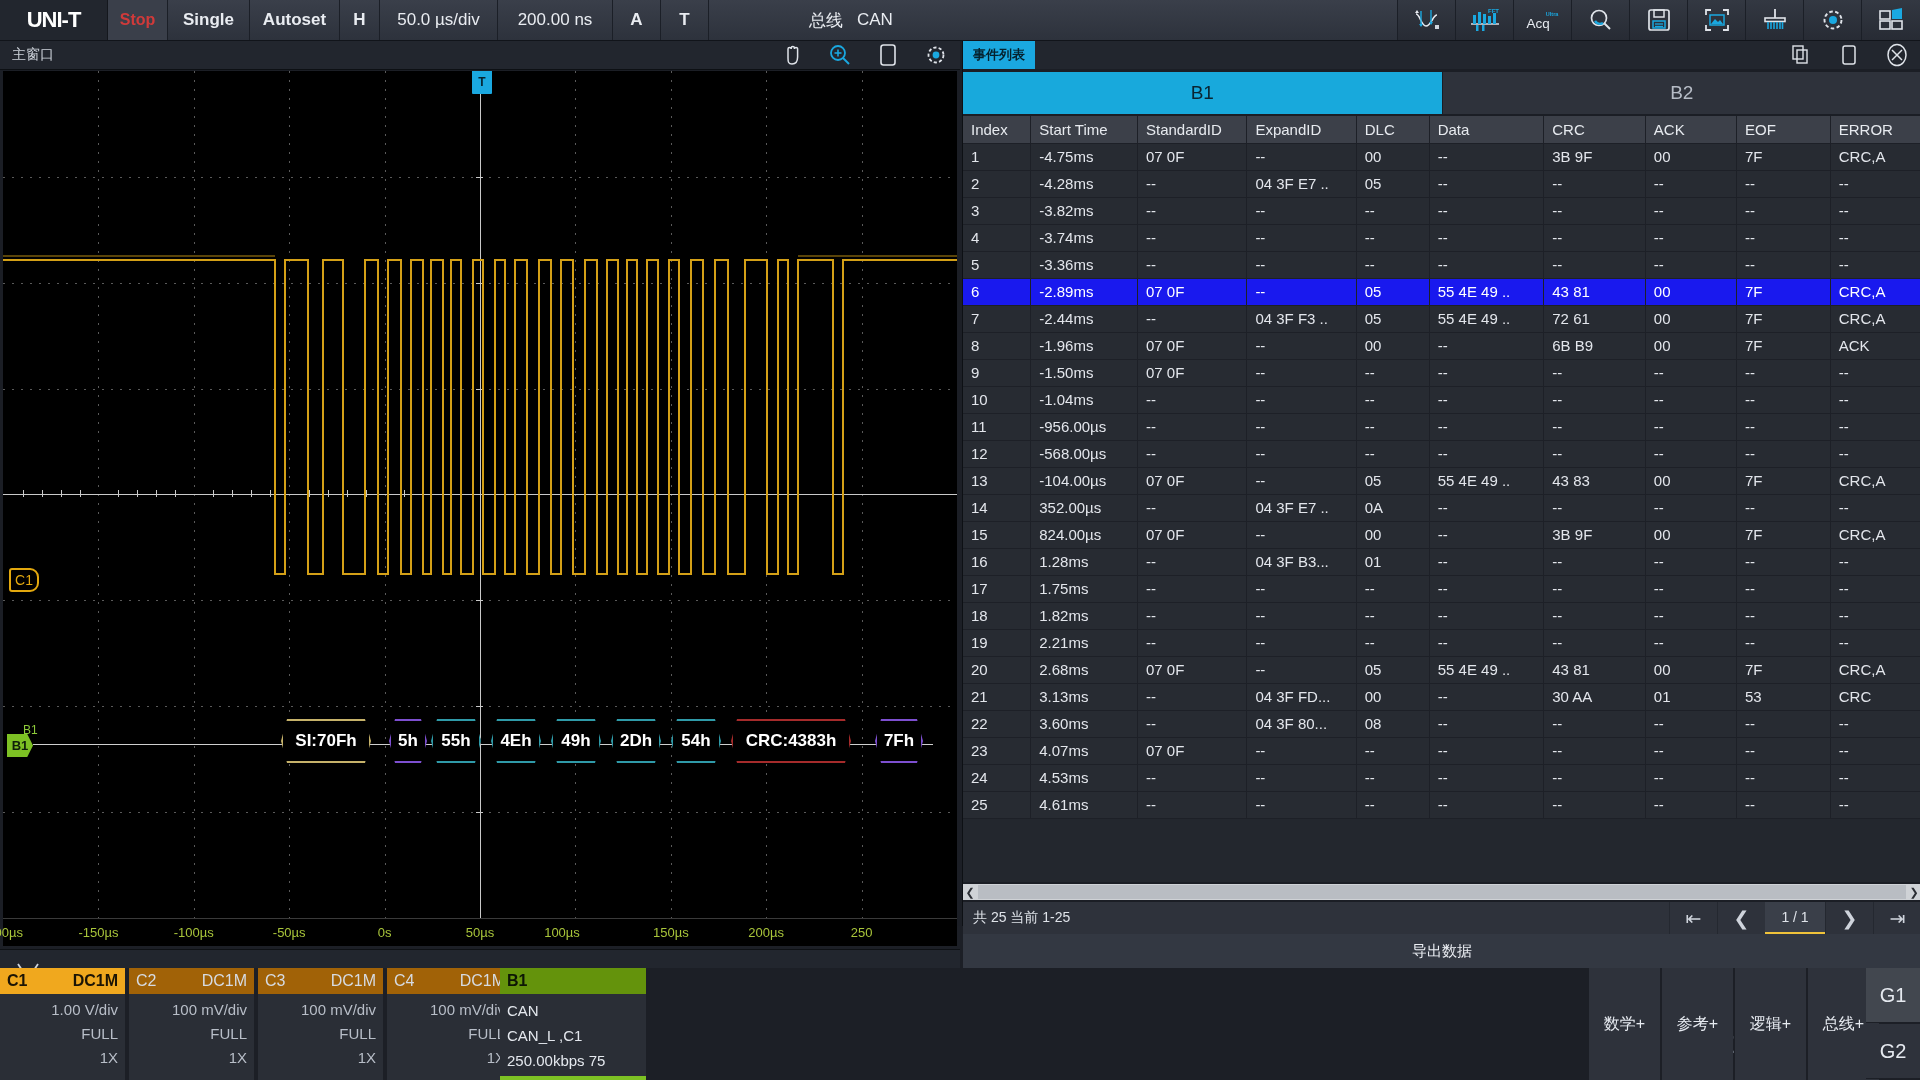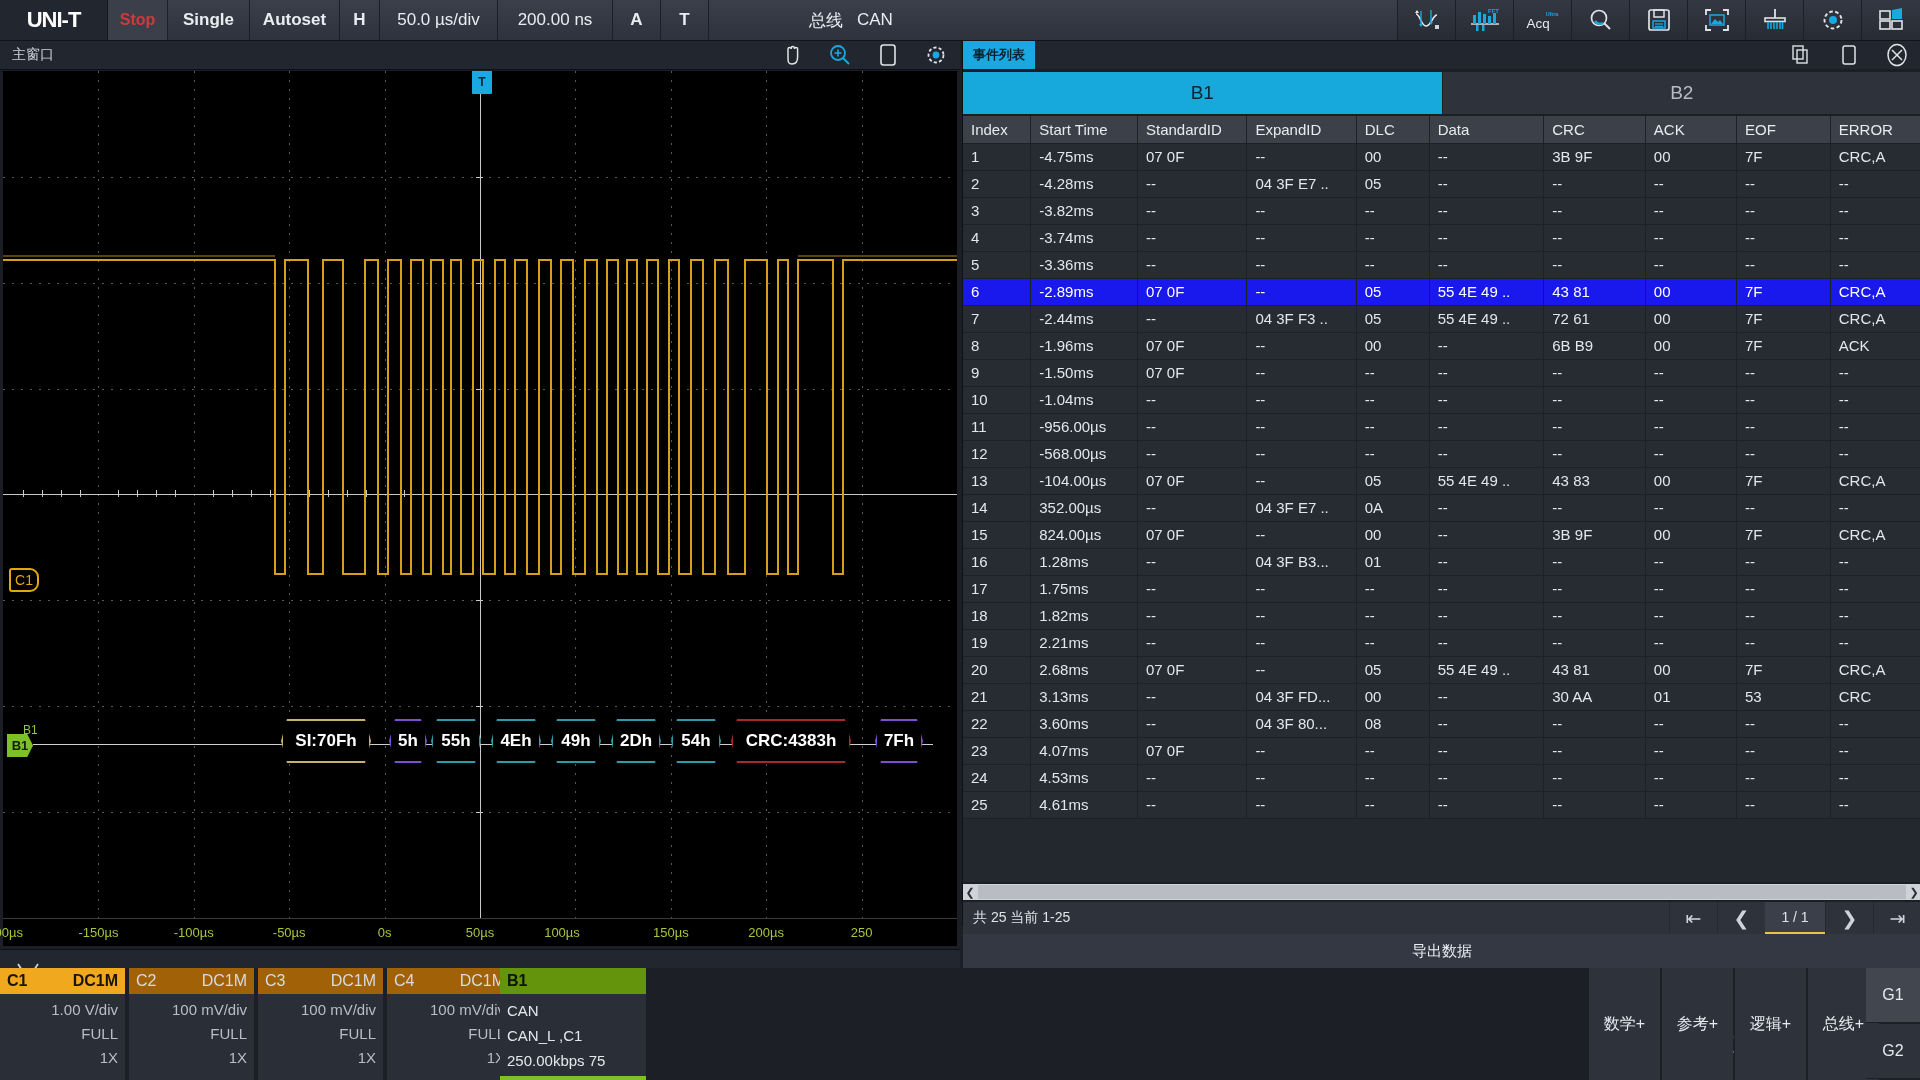--- a/index.html
+++ b/index.html
@@ -177,21 +177,21 @@
   #busblk-underline { position:absolute; left:500px; top:108px; width:146px; height:4px; background:#7dc124; }
 
   .rbtn { position:absolute; top:0; width:72px; height:112px; background:#2e323b;
           border-left:1px solid #1c1f26; display:flex; align-items:center;
           justify-content:center; font-size:16px; color:#e6eaf0; }
   #rb1 { left:1588px; } #rb2 { left:1661px; } #rb3 { left:1734px; } #rb4 { left:1807px; }
   #timestamp { position:absolute; left:1580px; top:52px; width:340px; height:46px;
                color:#5e646e; font-size:30px; display:flex; align-items:center; justify-content:center;
                pointer-events:none; }
   .gbtn { position:absolute; left:1866px; width:54px; height:55px; background:#3a3f49;
-          display:flex; align-items:center; justify-content:center; font-size:16px; color:#e6eaf0;
+          display:flex; align-items:center; justify-content:center; font-size:20px; color:#e6eaf0;
           border-bottom:1px solid #1c1f26; }
   #g1 { top:0; background:#42474f; } #g2 { top:56px; background:#2e323b; }
 </style>
 </head>
 <body>
 
 <div id="topbar">
   <div id="logo" class="tb-cell">UNI-T</div>
   <div id="btn-stop" class="tb-cell">Stop</div>
   <div id="btn-single" class="tb-cell">Single</div>

